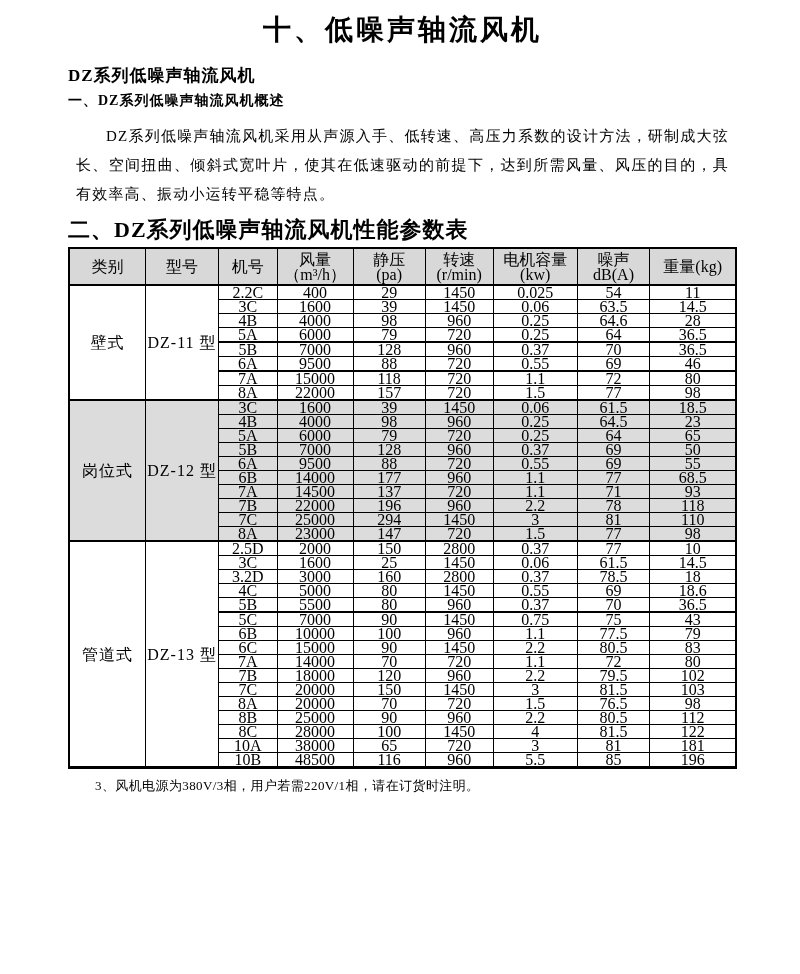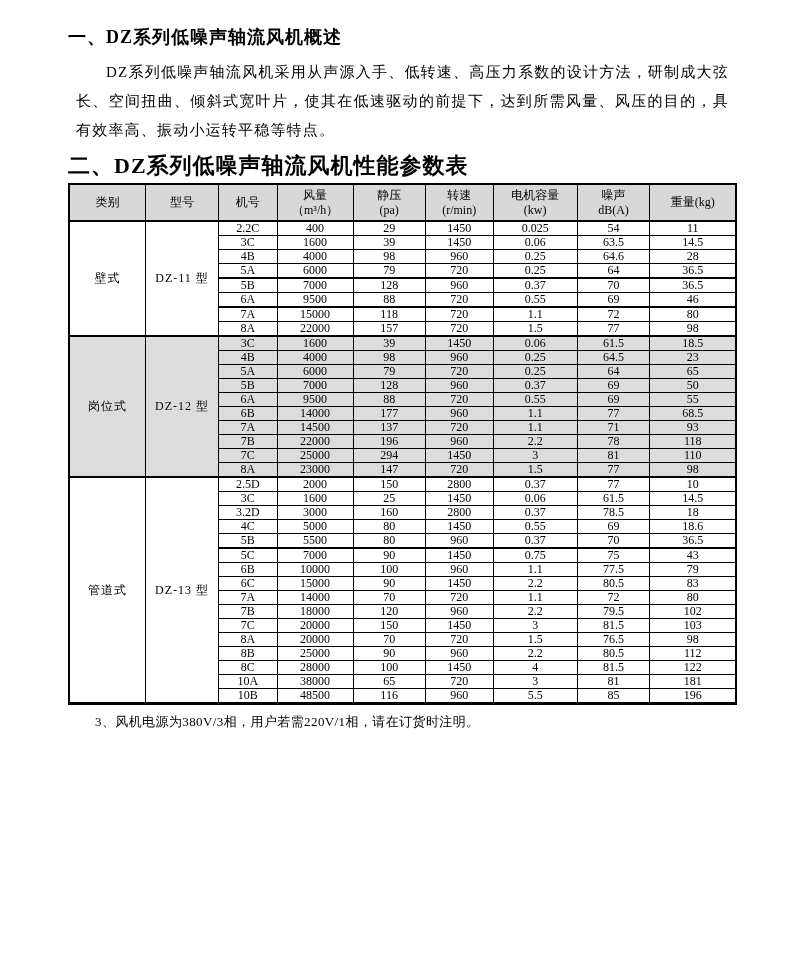--- a/index.html
+++ b/index.html
@@ -18,36 +18,36 @@
 
   .doc-title {
     text-align: center; font-size: 28px; font-weight: bold;
     letter-spacing: 3px; line-height: 36px;
   }
   .doc-subtitle {
     margin-top: 16px; font-size: 17px; font-weight: bold;
     line-height: 24px; letter-spacing: 1px;
   }
   .sec-heading {
-    margin-top: 12px; font-size: 18px; font-weight: bold;
+    margin-top: 0; font-size: 14px; font-weight: bold;
     line-height: 26px; letter-spacing: 1px;
   }
   .body-text { margin-top: 5px; }
   .para {
     font-size: 15px; line-height: 29px; letter-spacing: 1.2px;
     text-align: justify; text-indent: 2em; margin: 8px;
   }
   .sec2-heading {
     margin: 9px 0 5px 0; font-size: 22px; font-weight: bold;
     line-height: 24px; letter-spacing: 1px;
   }
 
   table.perf {
     width: 100%; border-collapse: collapse; table-layout: fixed;
-    font-size: 12px; border: 2px solid #000; border-bottom-width: 3px; padding-left: 6px;
+    font-size: 16px; border: 2px solid #000; border-bottom-width: 3px; padding-left: 6px;
   }
   .perf th, .perf td {
     border: 1px solid #000; text-align: center; vertical-align: middle;
     padding: 0; overflow: hidden;
   }
   .perf th {
     height: 37px; font-weight: normal; background: var(--header-bg);
     white-space: pre-line; line-height: 15px;
   }
   .perf td { height: 14px; line-height: 13px; }
@@ -58,21 +58,23 @@
 
   .notes { margin-top: 7px; font-size: 13px; line-height: 20px; letter-spacing: 0.4px; }
   .note-first { padding-left: 58px; text-indent: -58px; }
   .note-rest { margin-left: 27px; }
 </style>
 </head>
 <body>
 
 <div class="page">
 
-
+  <div class="doc-title">十、低噪声轴流风机</div>
+
+  <div class="doc-subtitle">DZ系列低噪声轴流风机</div>
 
   <div class="sec-heading">一、DZ系列低噪声轴流风机概述</div>
 
   <div class="body-text">
     <p class="para">DZ系列低噪声轴流风机采用从声源入手、低转速、高压力系数的设计方法，研制成大弦长、空间扭曲、倾斜式宽叶片，使其在低速驱动的前提下，达到所需风量、风压的目的，具有效率高、振动小运转平稳等特点。</p>
   </div>
 
   <div class="sec2-heading">二、DZ系列低噪声轴流风机性能参数表</div>
 
   <table class="perf">

